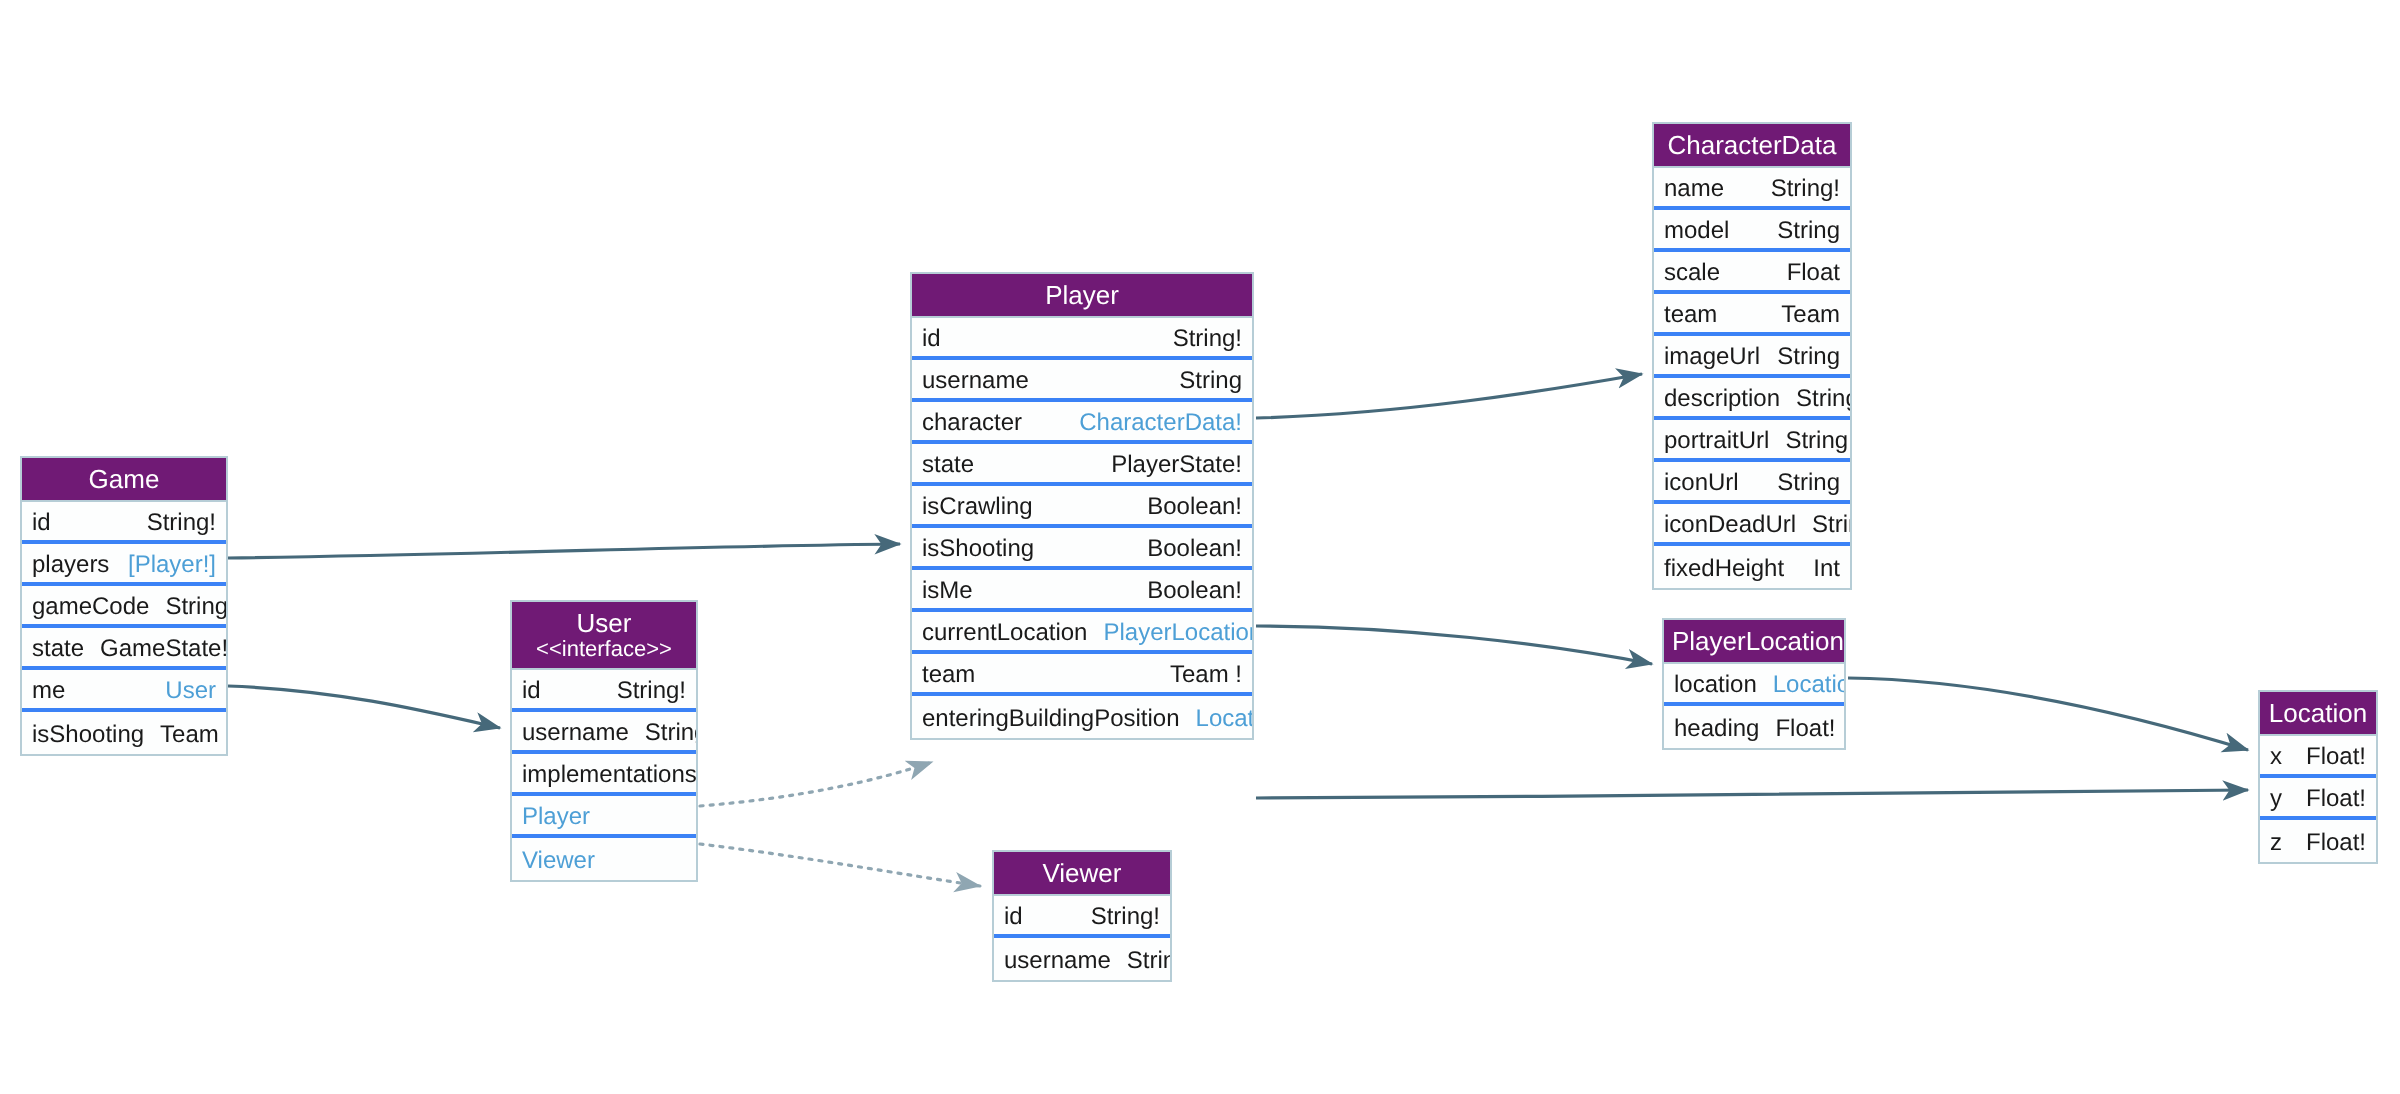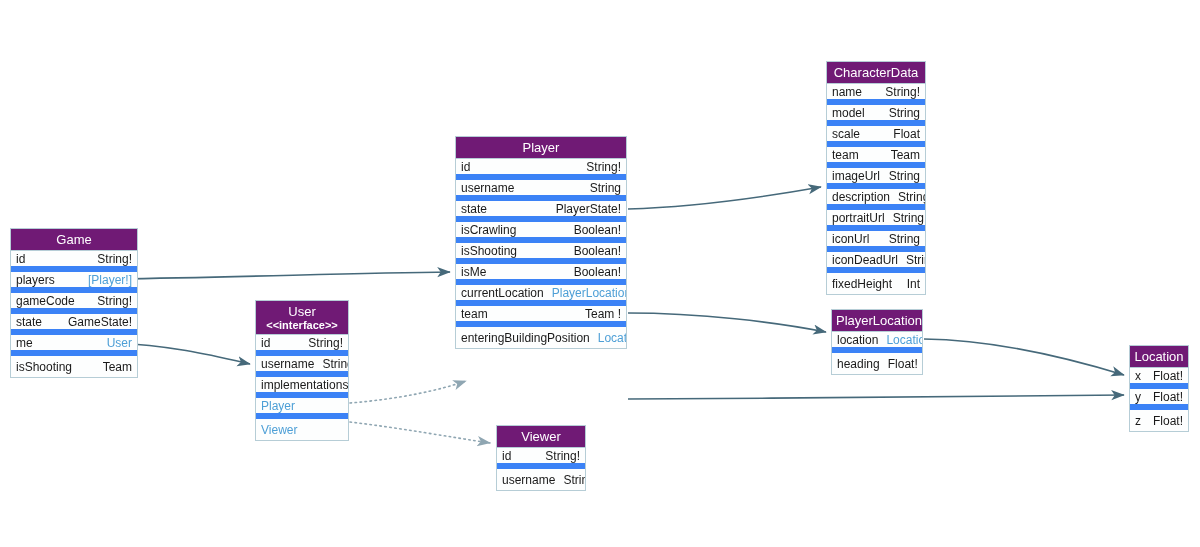--- a/index.html
+++ b/index.html
@@ -37,30 +37,29 @@
     padding: 3px 4px 3px 4px;
     box-sizing: border-box;
     border-bottom: 1px solid #b6cdd6;
     white-space: nowrap;
     overflow: hidden;
   }
   .entity-header .stereotype {
     display: block;
     font-size: 11px;
     line-height: 12px;
-    font-weight: bold;
   }
   .row {
     display: flex;
     align-items: center;
     justify-content: space-between;
     box-sizing: border-box;
     height: 21px;
     padding: 0 5px;
-    border-bottom: 6px solid #3b82f6;
+    border-bottom: 2px solid #3b82f6;
     background: #fdfefe;
     font-size: 12px;
     color: #1a1a1a;
     white-space: nowrap;
     overflow: hidden;
   }
   .row:last-child { border-bottom: none; }
   .row .fname { text-align: left; }
   .row .ftype { text-align: right; margin-left: 8px; }
   .row.link .ftype { color: #4d9fd6; }
@@ -96,21 +95,21 @@
 
     <path d="M628,399 C800,398 1000,397 1124,395" fill="none" stroke="#46697a" stroke-width="1.6" marker-end="url(#arw)"></path>
 
     <path d="M924,339 C1000,340 1075,360 1124,375" fill="none" stroke="#46697a" stroke-width="1.6" marker-end="url(#arw)"></path>
 
     <path d="M350,403 C400,399 440,390 466,381" fill="none" stroke="#8fa6b2" stroke-width="1.6" stroke-dasharray="1.5,3.5" stroke-linecap="round" marker-end="url(#arwd)"></path>
 
     <path d="M350,422 C400,428 450,437 490,443" fill="none" stroke="#8fa6b2" stroke-width="1.6" stroke-dasharray="1.5,3.5" stroke-linecap="round" marker-end="url(#arwd)"></path>
   </svg>
 
-  <div class="entity" style="left:10px; top:228px; width:128px;">
+  <div class="entity" style="left:10px; top:228px; width:104px;">
     <div class="entity-header">
       <span>Game</span>
     </div>
     <div class="row">
       <span class="fname">id</span>
       <span class="ftype">String!</span>
     </div>
     <div class="row link">
       <span class="fname">players</span>
       <span class="ftype">[Player!]</span>
@@ -162,20 +161,24 @@
       <span>Player</span>
     </div>
     <div class="row">
       <span class="fname">id</span>
       <span class="ftype">String!</span>
     </div>
     <div class="row">
       <span class="fname">username</span>
       <span class="ftype">String</span>
     </div>
+    <div class="row link">
+      <span class="fname">character</span>
+      <span class="ftype">CharacterData!</span>
+    </div>
     <div class="row">
       <span class="fname">state</span>
       <span class="ftype">PlayerState!</span>
     </div>
     <div class="row">
       <span class="fname">isCrawling</span>
       <span class="ftype">Boolean!</span>
     </div>
     <div class="row">
       <span class="fname">isShooting</span>

